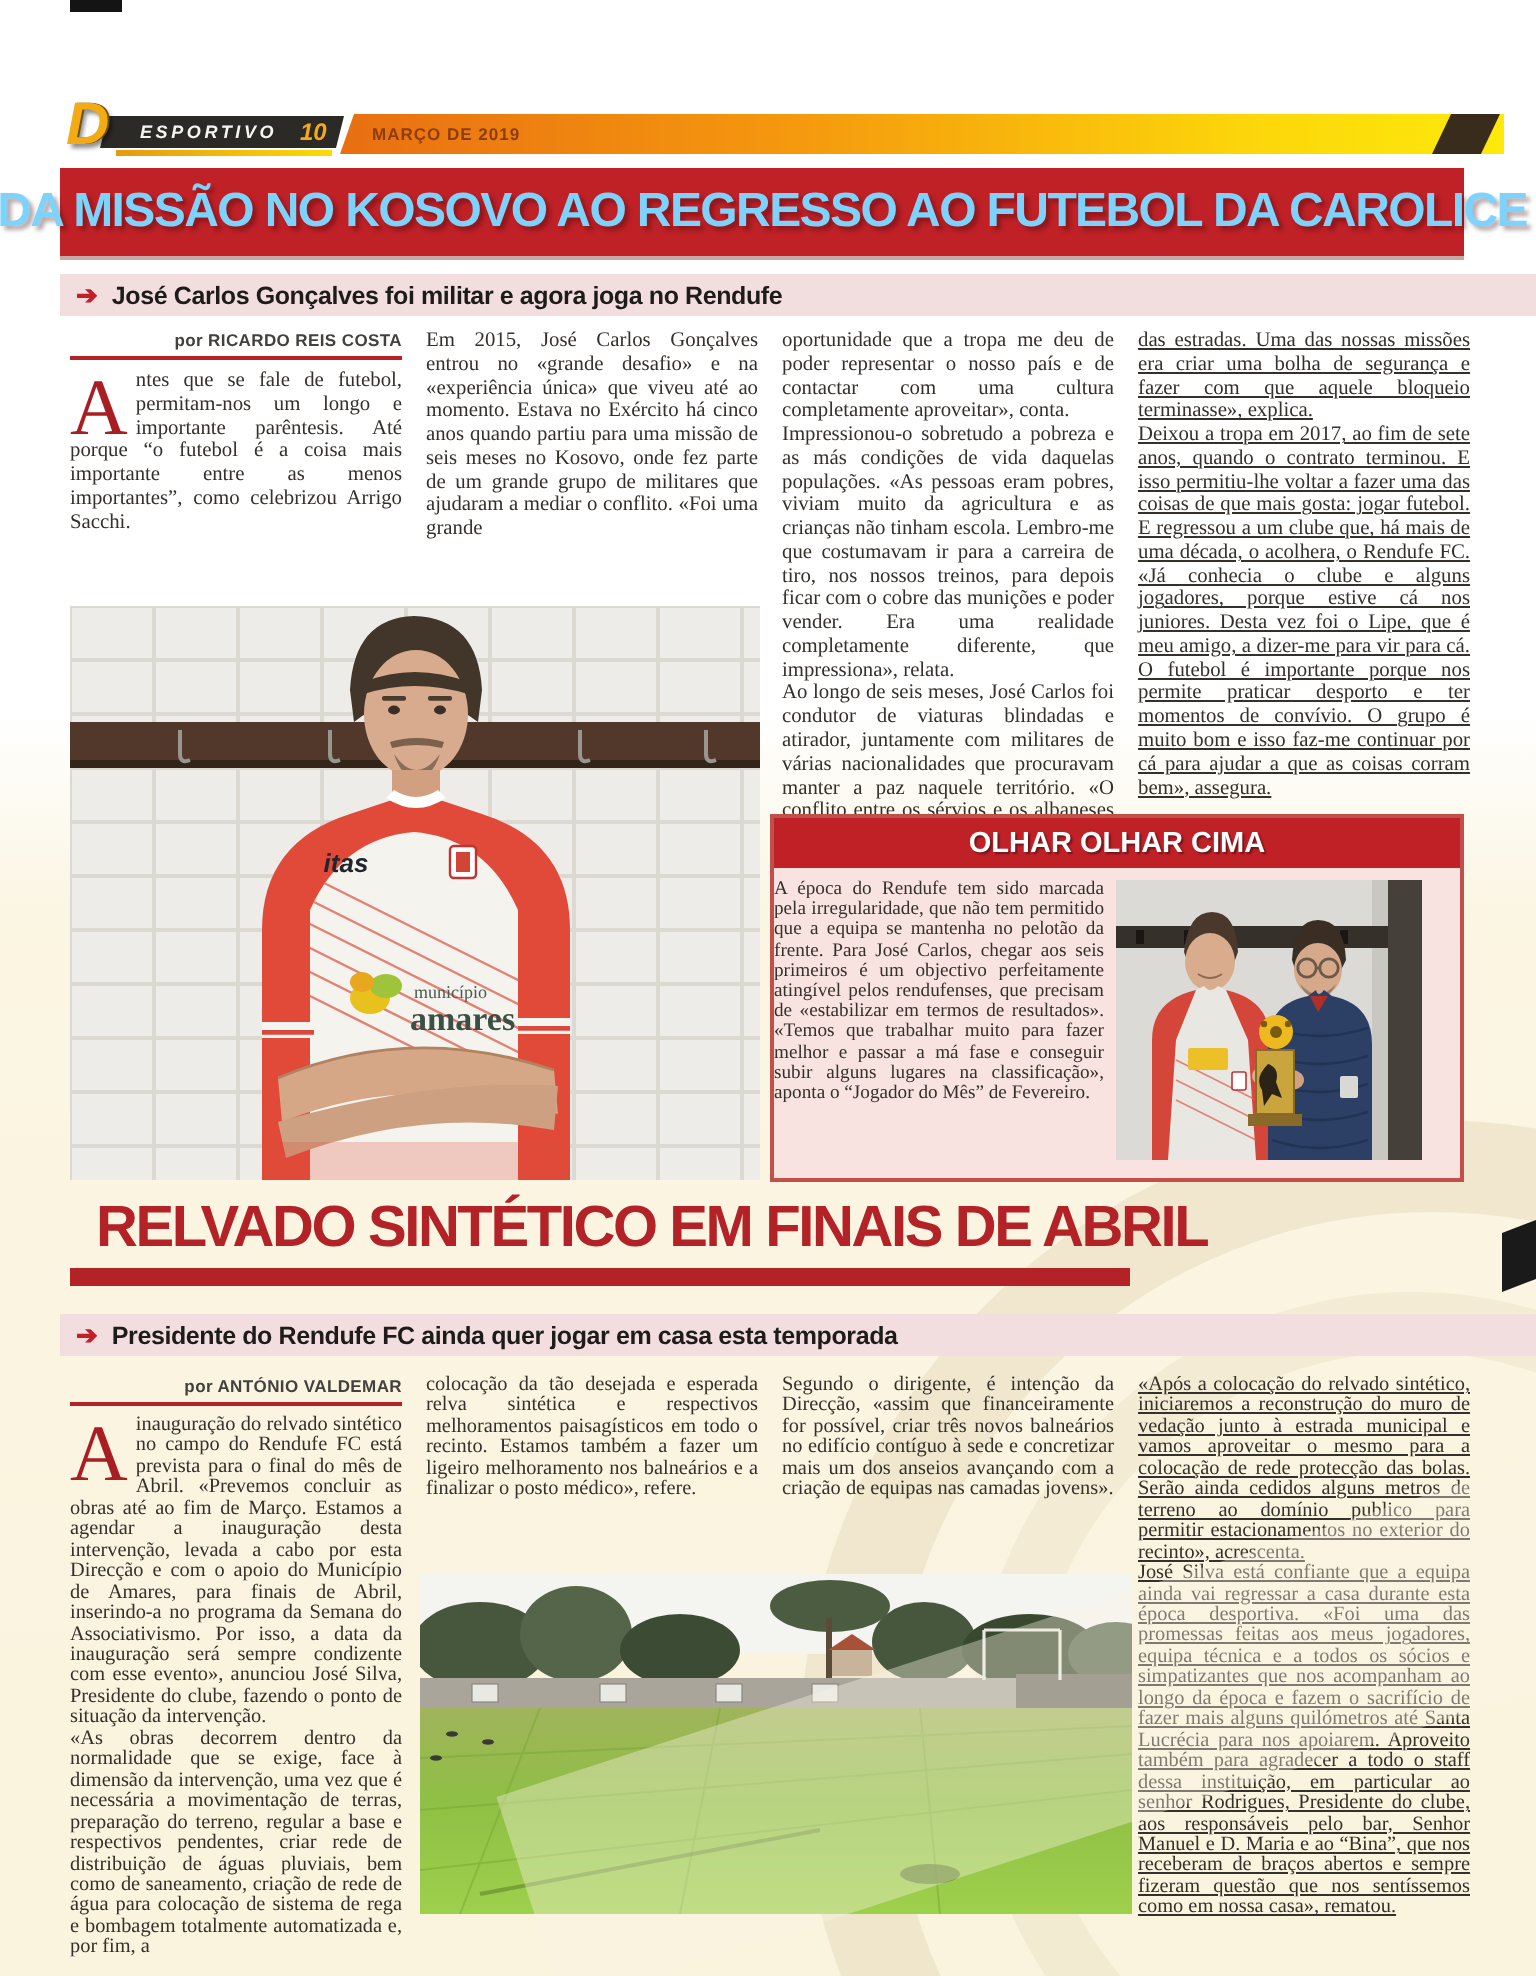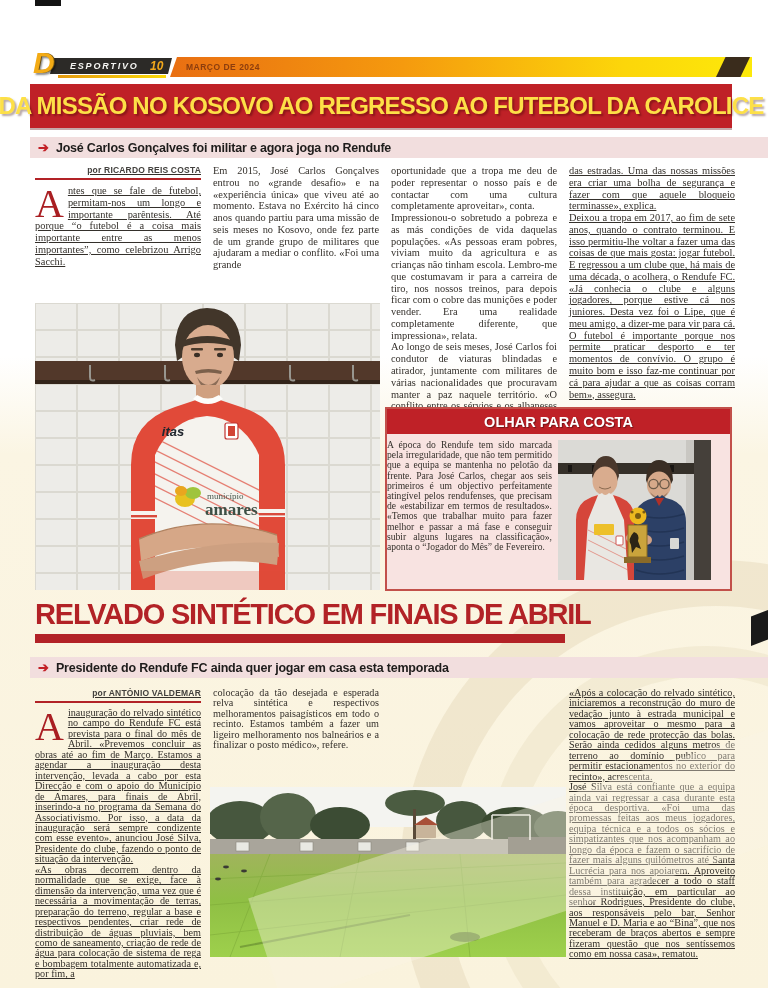--- a/index.html
+++ b/index.html
@@ -32,41 +32,41 @@
   .date-bar{position:absolute; left:170px; top:57px; width:582px; height:20px;
     background:linear-gradient(90deg,#e96f12 0%,#f59a0e 40%,#fcd60a 78%,#fde90a 100%);
     clip-path:polygon(7px 0,100% 0,100% 100%,0 100%);}
   .date-cap{position:absolute; left:716px; top:57px; width:34px; height:20px; background:#3a2c1c;
     clip-path:polygon(28% 0,100% 0,72% 100%,0 100%);}
   .date-text{position:absolute; left:186px; top:57px; height:20px; display:flex; align-items:center;
     font:700 8.5px "Liberation Sans",sans-serif; color:#8c3d0e; letter-spacing:.5px;}
   
   .headline1-box{position:absolute; left:30px; top:84px; width:702px; height:44px; background:#bf2127;
     box-shadow:0 2px 0 rgba(90,10,10,.35); display:flex; align-items:center; justify-content:center; z-index:3;}
-  .headline1-text{font:700 24px "Liberation Sans",sans-serif; color:#fde047; letter-spacing:-0.8px;
+  .headline1-text{font:700 24px "Liberation Sans",sans-serif; color:#7dd3fc; letter-spacing:-0.8px;
     white-space:nowrap; text-shadow:2px 2px 2px rgba(50,0,0,.35);}
   .kicker-bar{position:absolute; left:30px; width:738px; height:21px; background:#f2dede;
     display:flex; align-items:center; z-index:2;}
   .kicker1{top:137px;}
   .kicker2{top:657px;}
   .kicker-arrow{font:700 13px "Liberation Sans",sans-serif; color:#c22127; margin:0 7px 0 8px;}
   .kicker-text{font:700 12.5px "Liberation Sans",sans-serif; color:#1e1c1b; letter-spacing:-0.2px;}
-  .headline2-text{position:absolute; left:35px; top:599px; width:700px;
+  .headline2-text{position:absolute; left:48px; top:599px; width:700px;
     font:700 29px/30px "Liberation Sans",sans-serif; color:#b22226; letter-spacing:-1.2px;
     white-space:nowrap; z-index:2;}
   .headline2-bar{position:absolute; left:35px; top:634px; width:530px; height:9px; background:#b22226; z-index:2;}
   
   .col{position:absolute; width:166px; text-align:justify; color:#34302b; z-index:2;}
   .a1{font-size:10.4px; line-height:11.76px;}
   .a2{font-size:10.2px; line-height:10.45px;}
   .col p{margin:0;}
   .byline{text-align:right; font:700 8.5px/10px "Liberation Sans",sans-serif; color:#43413e;
     letter-spacing:.2px; padding-bottom:3px; border-bottom:2px solid #b22226; margin-bottom:5px;}
   .dc{float:left; font:400 40px/32px "Liberation Serif",serif; color:#a91e22; padding:3px 4px 0 0;}
-  .c1{left:35px;text-decoration:underline;}  .c2{left:213px;}  .c3{left:391px;}  .c4{left:569px;text-decoration:underline;}
+  .c1{left:35px;}  .c2{left:213px;}  .c3{left:391px;}  .c4{left:569px;text-decoration:underline;}
   .r1{top:165px;}  .r2{top:688px;}
   .clip1{height:244px; overflow:hidden;}
   .clip2{height:296px; overflow:hidden;}
   
   .photo{position:absolute; z-index:2; line-height:0;}
   .photo-player{left:35px; top:303px; width:345px; height:287px;border-radius:25px;}
   .photo-field{left:210px; top:787px; width:356px; height:170px;}
   
   .olhar{position:absolute; left:385px; top:407px; width:347px; height:184px; box-sizing:border-box;
     background:#f8e3e1; border:2px solid #c2504a; z-index:3; overflow:hidden;}
@@ -88,21 +88,21 @@
 
   <div class="masthead">
     <div class="logo-bar">
       <span class="logo-name">ESPORTIVO</span>
       <span class="logo-page-num">10</span>
     </div>
     <div class="logo-d">D</div>
     <div class="logo-strip"></div>
     <div class="date-bar"></div>
     <div class="date-cap"></div>
-    <div class="date-text">MARÇO DE 2024</div>
+    <div class="date-text">MARÇO DE 2019</div>
   </div>
 
   <div class="headline1-box">
     <span class="headline1-text">DA MISSÃO NO KOSOVO AO REGRESSO AO FUTEBOL DA CAROLICE</span>
   </div>
 
   <div class="kicker-bar kicker1">
     <span class="kicker-arrow">➔</span>
     <span class="kicker-text">José Carlos Gonçalves foi militar e agora joga no Rendufe</span>
   </div>
@@ -185,21 +185,21 @@
             <path d="M96,212 h26 v2.4 h-26 z" fill="#d94a3c"></path>
           <path d="M224,206 h26 v8 h-26 z" fill="#f6f4ef"></path>
             <path d="M224,210 h26 v2.4 h-26 z" fill="#d94a3c"></path>
         </g>
         <path d="M96,268 H250 V287 H96 Z" fill="#e14a39" opacity="0.25"></path>
       </g>
     </svg>
   </div>
 
   <div class="olhar">
-    <div class="olhar-title">OLHAR PARA COSTA</div>
+    <div class="olhar-title">OLHAR OLHAR CIMA</div>
     <div class="olhar-body">
       <div class="olhar-text">A época do Rendufe tem sido marcada pela irregularidade, que não tem permitido que a equipa se mantenha no pelotão da frente. Para José Carlos, chegar aos seis primeiros é um objectivo perfeitamente atingível pelos rendufenses, que precisam de «estabilizar em termos de resultados». «Temos que trabalhar muito para fazer melhor e passar a má fase e conseguir subir alguns lugares na classificação», aponta o “Jogador do Mês” de Fevereiro.</div>
       <div class="olhar-photo">
         <svg width="153" height="140" viewBox="0 0 153 140" xmlns="http://www.w3.org/2000/svg">
           <rect width="153" height="140" fill="#dbdad6"></rect>
           <rect x="128" y="0" width="8" height="140" fill="#c9c7c2"></rect>
           <rect x="136" y="0" width="17" height="140" fill="#45403a"></rect>
           <rect x="0" y="23" width="136" height="11" fill="#353029"></rect>
           <g fill="#191613">
               <rect x="10" y="25" width="4" height="7"></rect>
@@ -266,20 +266,23 @@
   <div class="col a2 c1 r2 clip2">
     <div class="byline">por ANTÓNIO VALDEMAR</div>
     <p><span class="dc">A</span><span>inauguração do relvado sintético no campo do Rendufe FC está prevista para o final do mês de Abril. «Prevemos concluir as obras até ao fim de Março. Estamos a agendar a inauguração desta intervenção, levada a cabo por esta Direcção e com o apoio do Município de Amares, para finais de Abril, inserindo-a no programa da Semana do Associativismo. Por isso, a data da inauguração será sempre condizente com esse evento», anunciou José Silva, Presidente do clube, fazendo o ponto de situação da intervenção.</span></p>
     <div>
         <p>«As obras decorrem dentro da normalidade que se exige, face à dimensão da intervenção, uma vez que é necessária a movimentação de terras, preparação do terreno, regular a base e respectivos pendentes, criar rede de distribuição de águas pluviais, bem como de saneamento, criação de rede de água para colocação de sistema de rega e bombagem totalmente automatizada e, por fim, a</p>
       </div>
   </div>
   <div class="col a2 c2 r2">
       <p>colocação da tão desejada e esperada relva sintética e respectivos melhoramentos paisagísticos em todo o recinto. Estamos também a fazer um ligeiro melhoramento nos balneários e a finalizar o posto médico», refere.</p>
     </div>
+  <div class="col a2 c3 r2">
+      <p>Segundo o dirigente, é intenção da Direcção, «assim que financeiramente for possível, criar três novos balneários no edifício contíguo à sede e concretizar mais um dos anseios avançando com a criação de equipas nas camadas jovens».</p>
+    </div>
   <div class="col a2 c4 r2 clip2">
       <p>«Após a colocação do relvado sintético, iniciaremos a reconstrução do muro de vedação junto à estrada municipal e vamos aproveitar o mesmo para a colocação de rede protecção das bolas. Serão ainda cedidos alguns metros de terreno ao domínio publico para permitir estacionamentos no exterior do recinto», acrescenta.</p>
       <p>José Silva está confiante que a equipa ainda vai regressar a casa durante esta época desportiva. «Foi uma das promessas feitas aos meus jogadores, equipa técnica e a todos os sócios e simpatizantes que nos acompanham ao longo da época e fazem o sacrifício de fazer mais alguns quilómetros até Santa Lucrécia para nos apoiarem. Aproveito também para agradecer a todo o staff dessa instituição, em particular ao senhor Rodrigues, Presidente do clube, aos responsáveis pelo bar, Senhor Manuel e D. Maria e ao “Bina”, que nos receberam de braços abertos e sempre fizeram questão que nos sentíssemos como em nossa casa», rematou.</p>
     </div>
 
   <div class="photo photo-field">
     <svg width="356" height="170" viewBox="0 0 356 170" xmlns="http://www.w3.org/2000/svg">
       <defs>
         <linearGradient id="grass" x1="0" y1="0" x2="0" y2="1">
           <stop offset="0" stop-color="#a0b45c"></stop>

